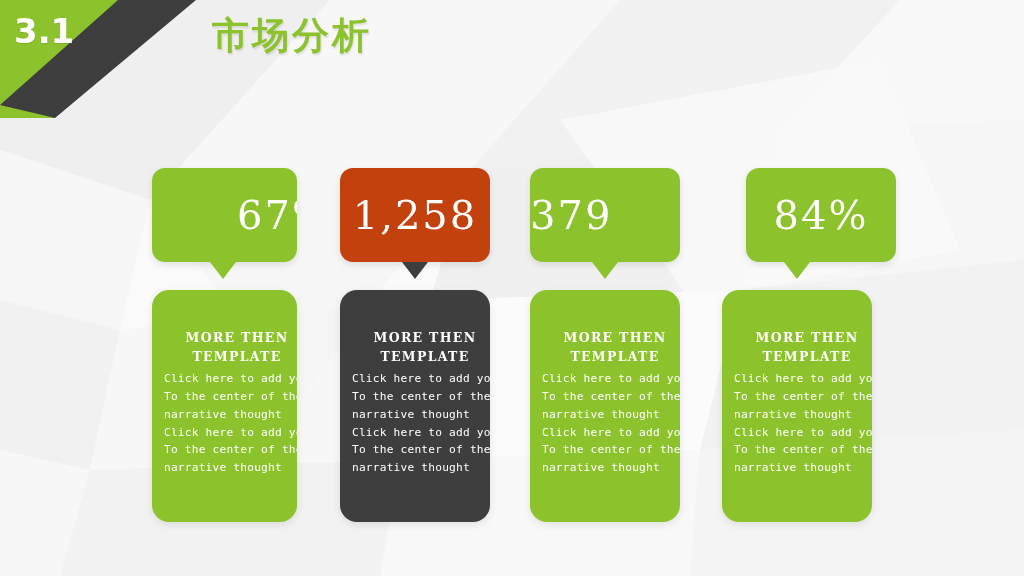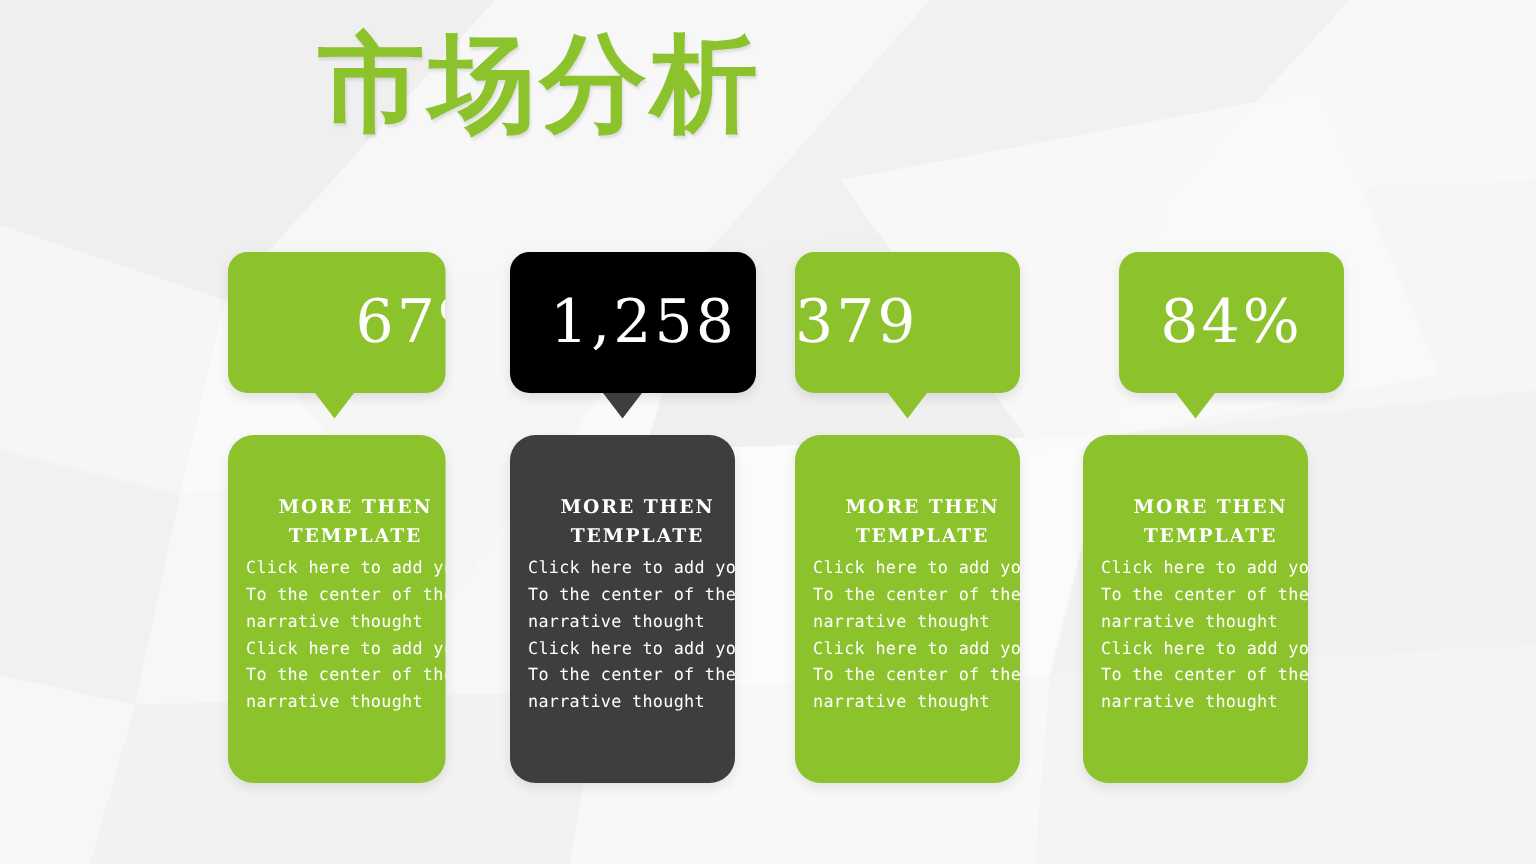--- a/index.html
+++ b/index.html
@@ -51,21 +51,21 @@
     text-shadow: 0 1px 1px rgba(0,0,0,0.10);
   }
 
   
   .title {
     position: absolute;
     left: 212px;
     top: 14px;
     font-family: "DejaVu Sans", sans-serif;
     font-weight: bold;
-    font-size: 71px;
+    font-size: 37px;
     letter-spacing: 3px;
     color: #8CC22C;
     line-height: 1.18;
     text-shadow: 1px 2px 2px rgba(0,0,0,0.10);
     white-space: nowrap;
   }
 
   
   .cols {
     position: absolute;
@@ -140,21 +140,21 @@
     letter-spacing: 0.2px;
     margin-top: 3px;
     white-space: pre-line;
   }
 
   
   .green .bubble { background: #8CC22C; }
   .green .bubble-tail { border-top: 17px solid #8CC22C; }
   .green .card { background: #8CC22C; }
 
-  .dark .bubble { background: #000000; padding-left: 14px; }
+  .dark .bubble { background: #c2410c; }
   .dark .bubble-tail { border-top: 17px solid #3E3E3E; }
   .dark .card { background: #3E3E3E; }
 </style>
 </head>
 <body>
 
 <div class="slide">
 
   <svg class="bg-poly" viewBox="0 0 1024 576" preserveAspectRatio="none">
     <rect x="0" y="0" width="1024" height="576" fill="#f5f5f5"></rect>
@@ -171,20 +171,28 @@
     <polygon points="430,300 740,290 700,450 400,460" fill="#fbfbfb"></polygon>
     <polygon points="740,290 1024,260 1024,430 700,450" fill="#f2f2f2"></polygon>
     <polygon points="0,450 90,470 60,576 0,576" fill="#f7f7f7"></polygon>
     <polygon points="90,470 400,460 380,576 60,576" fill="#f2f2f2"></polygon>
     <polygon points="400,460 700,450 690,576 380,576" fill="#f8f8f8"></polygon>
     <polygon points="700,450 1024,430 1024,576 690,576" fill="#f4f4f4"></polygon>
     <polygon points="560,120 880,60 960,250 690,300" fill="#f9f9f9" opacity="0.85"></polygon>
     <polygon points="150,200 470,170 300,400" fill="#f3f3f3" opacity="0.6"></polygon>
   </svg>
 
+  <div class="corner">
+    <svg width="230" height="118" viewBox="0 0 230 118">
+      <polygon points="0,0 155,0 0,105" fill="#8CC22C"></polygon>
+      <polygon points="118,0 196,0 55,118 0,118 0,105" fill="#3E3E3E"></polygon>
+      <polygon points="0,105 0,118 55,118" fill="#8CC22C"></polygon>
+    </svg>
+    <div class="corner-num">3.1</div>
+  </div>
 
   <div class="title">市场分析</div>
 
   <div class="cols">
 
     <div class="col green" style="left:152px; width:145px;">
       <div class="bubble" style="width:145px;">
         <div class="bubble-value" style="position:absolute; left:85px;">67%</div>
       </div>
       <div class="bubble-tail" style="left:58px;"></div>

